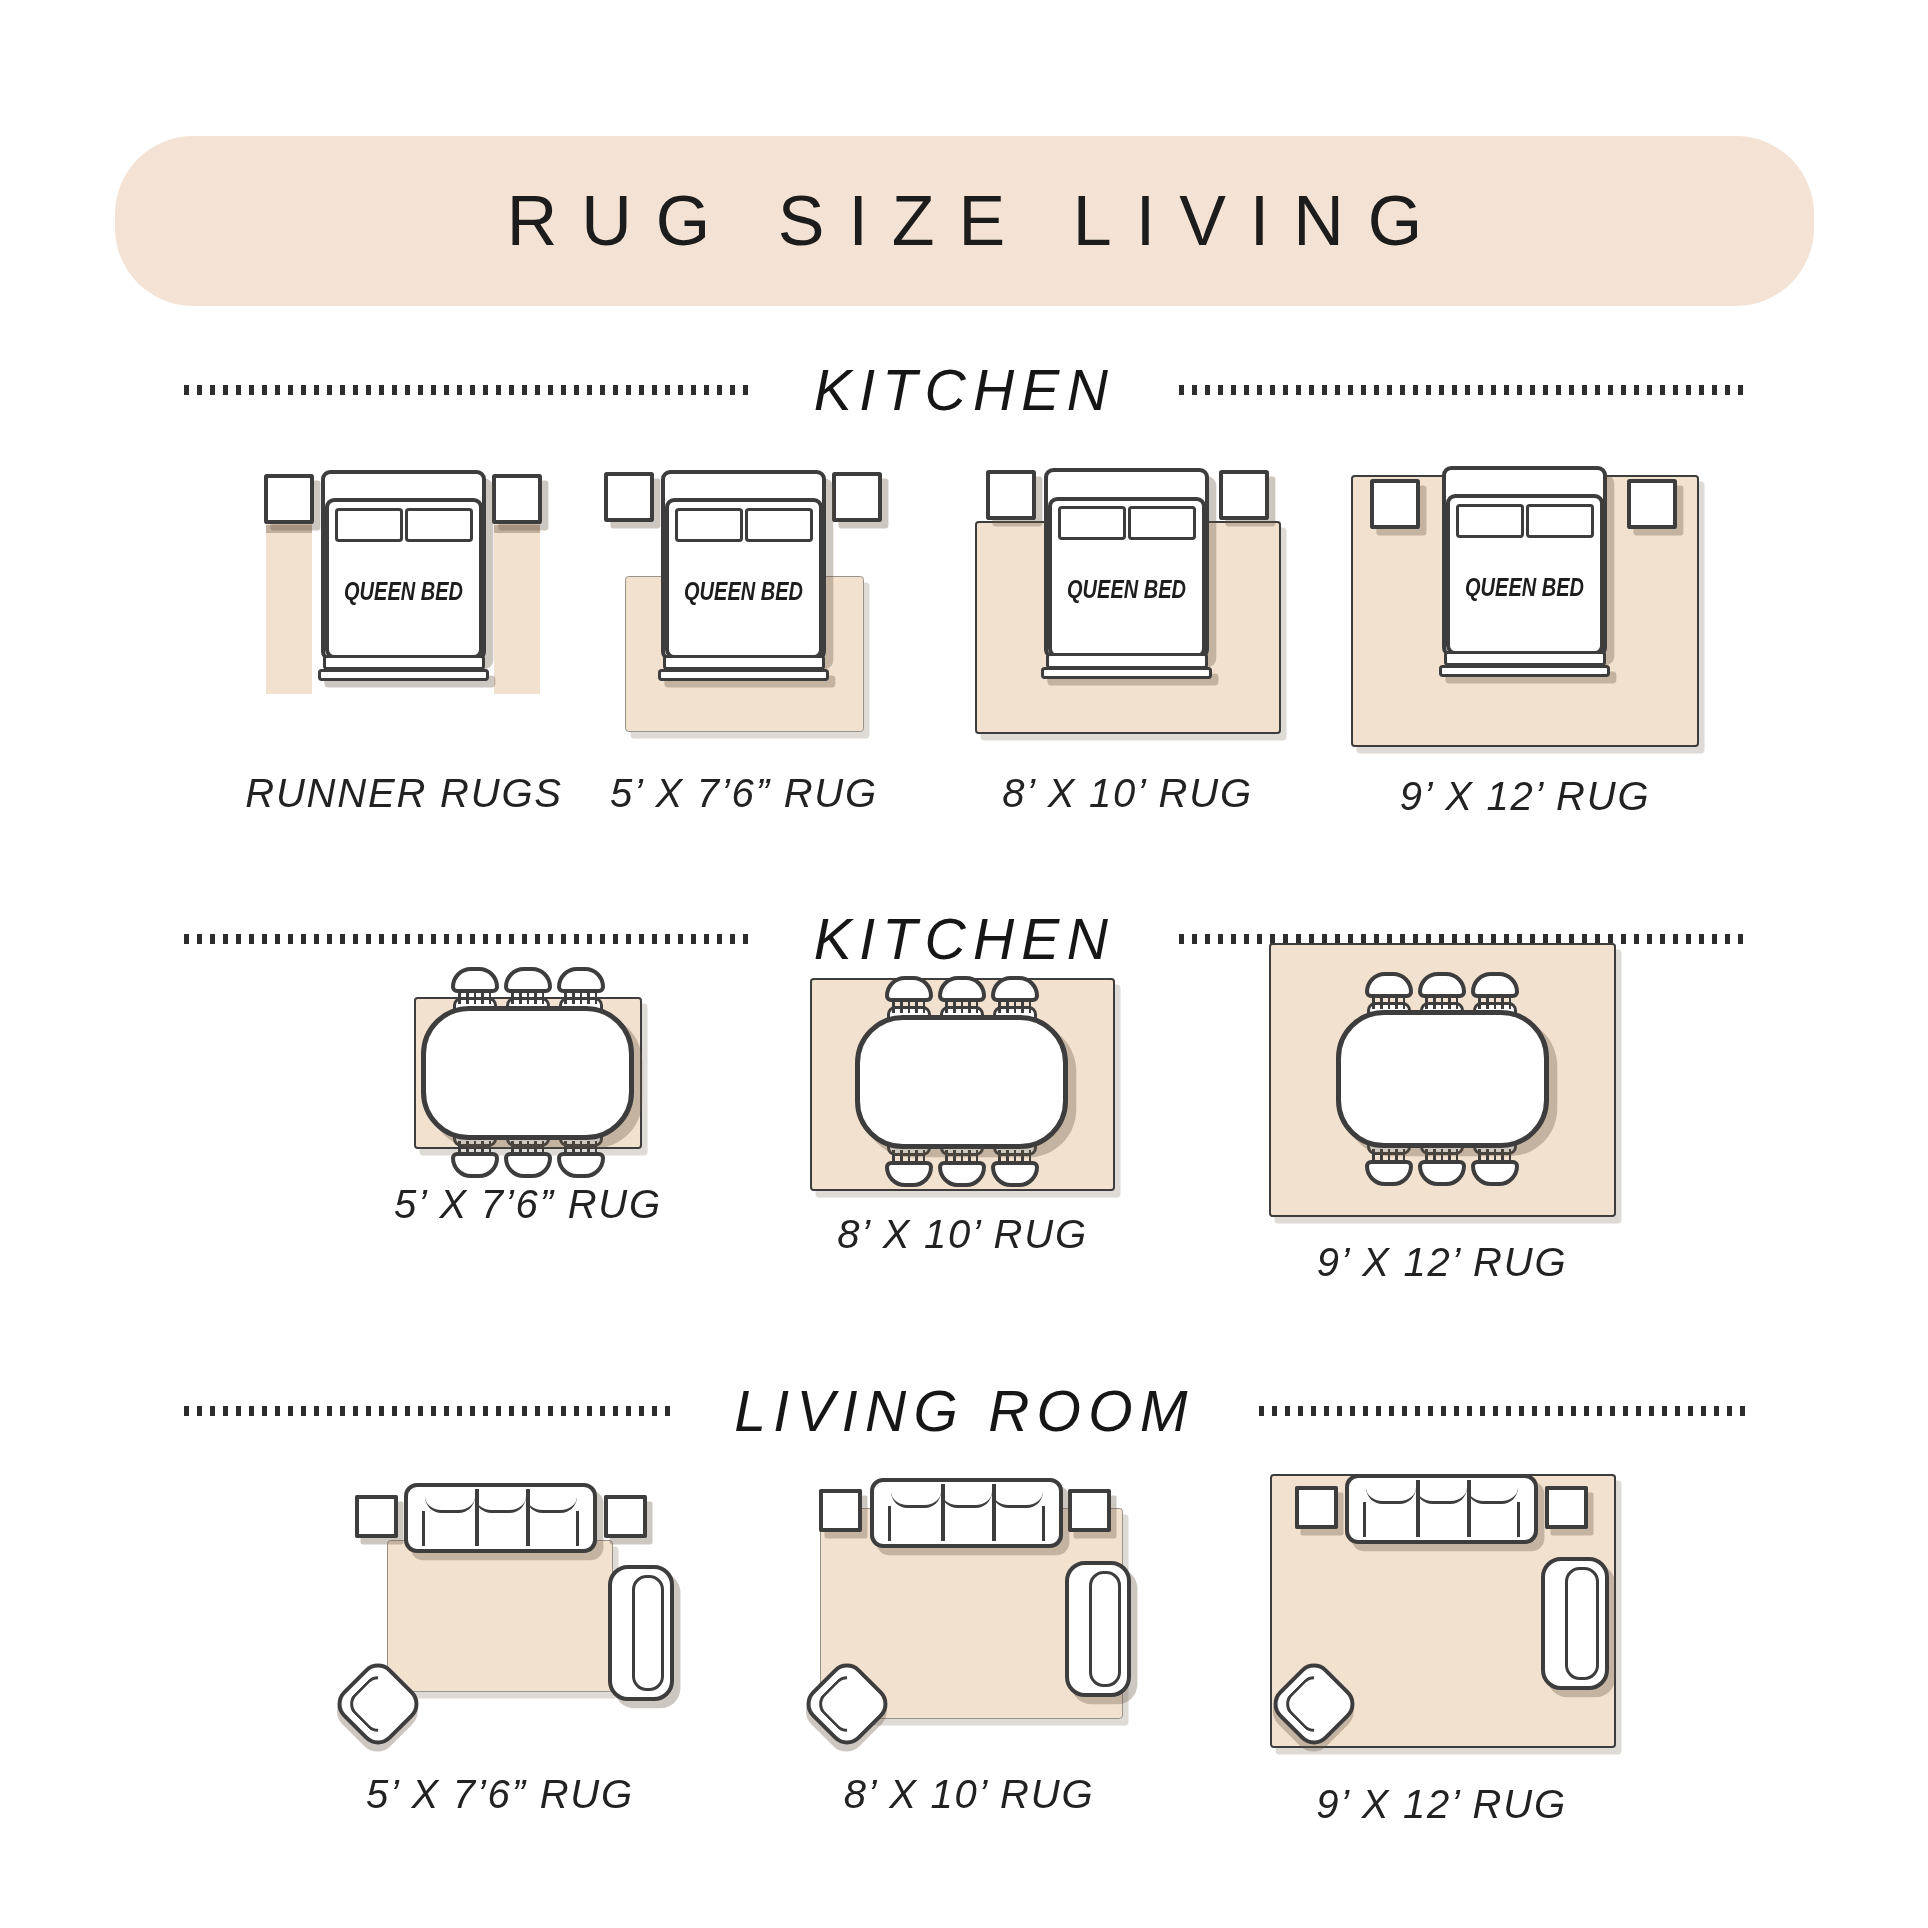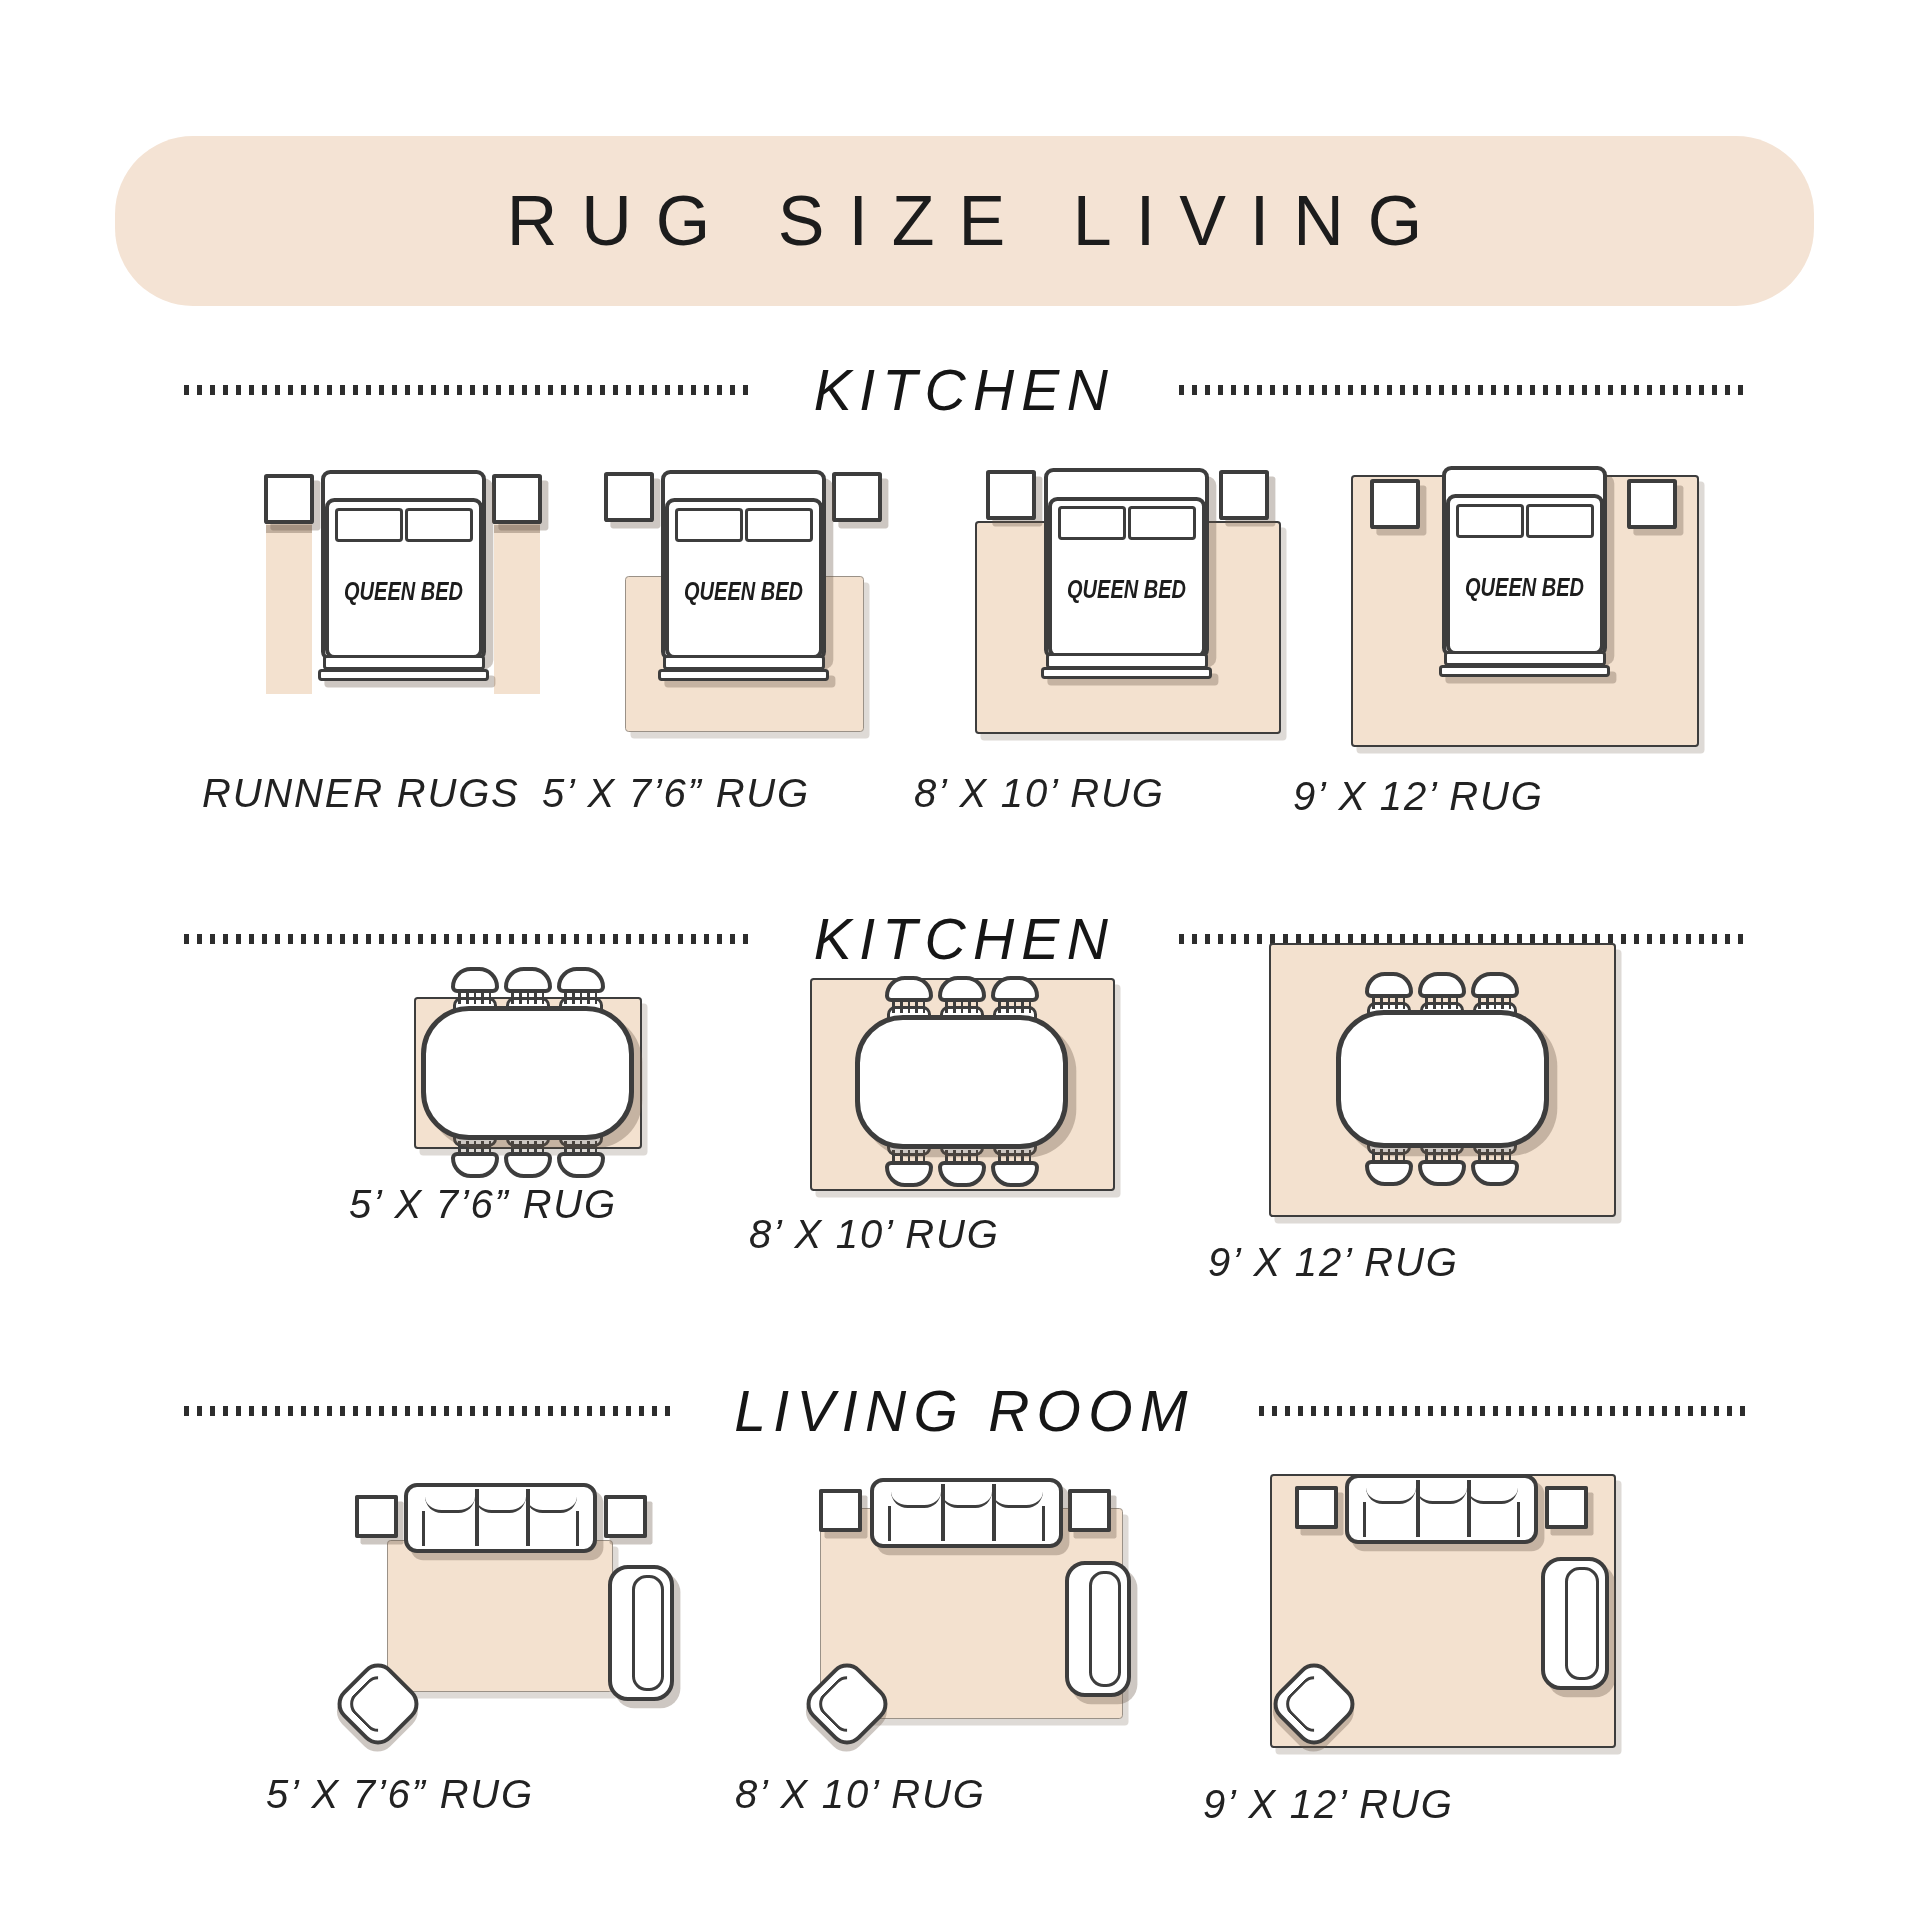--- a/index.html
+++ b/index.html
@@ -21,21 +21,21 @@
   .banner h1{margin:0;height:170px;line-height:170px;text-align:center;
     font-size:70px;font-weight:500;letter-spacing:24px;color:#1c1c1c;text-indent:24px;}
   
   .sec-head{position:absolute;left:184px;width:1561px;height:64px;display:flex;align-items:center;}
   .sec-head h2{margin:0 64px;font-size:57px;font-style:italic;font-weight:400;
     letter-spacing:7.3px;color:#161616;white-space:nowrap;}
   .dots{flex:1;height:10px;
     background:repeating-linear-gradient(90deg,#2d2d2d 0 4.6px,rgba(0,0,0,0) 4.6px 13px);}
   
   .dg{position:absolute;font-style:italic;}
-  .dlabel{position:absolute;left:-55px;right:-55px;
+  .dlabel{position:absolute;left:-55px;right:-55px;text-align:center;
     font-size:40px;letter-spacing:1.8px;color:#222;}
   .rug{position:absolute;background:var(--rug);z-index:0;border-radius:3.7px;
     box-shadow:5.5px 6.4px 0 rgba(104,86,70,.22);}
   .rug.thin{border:1.8px solid #9a9187;}
   .rug.bold{border:2.8px solid var(--outline);}
   
   .bed{position:absolute;width:165px;height:213px;z-index:2;}
   .bed > div{position:absolute;}
   .bframe{left:0;top:0;width:165px;height:191px;background:#fff;
     border:4.6px solid var(--outline);border-radius:9.2px;box-shadow:7.3px 8.3px 0 var(--shadow);}

